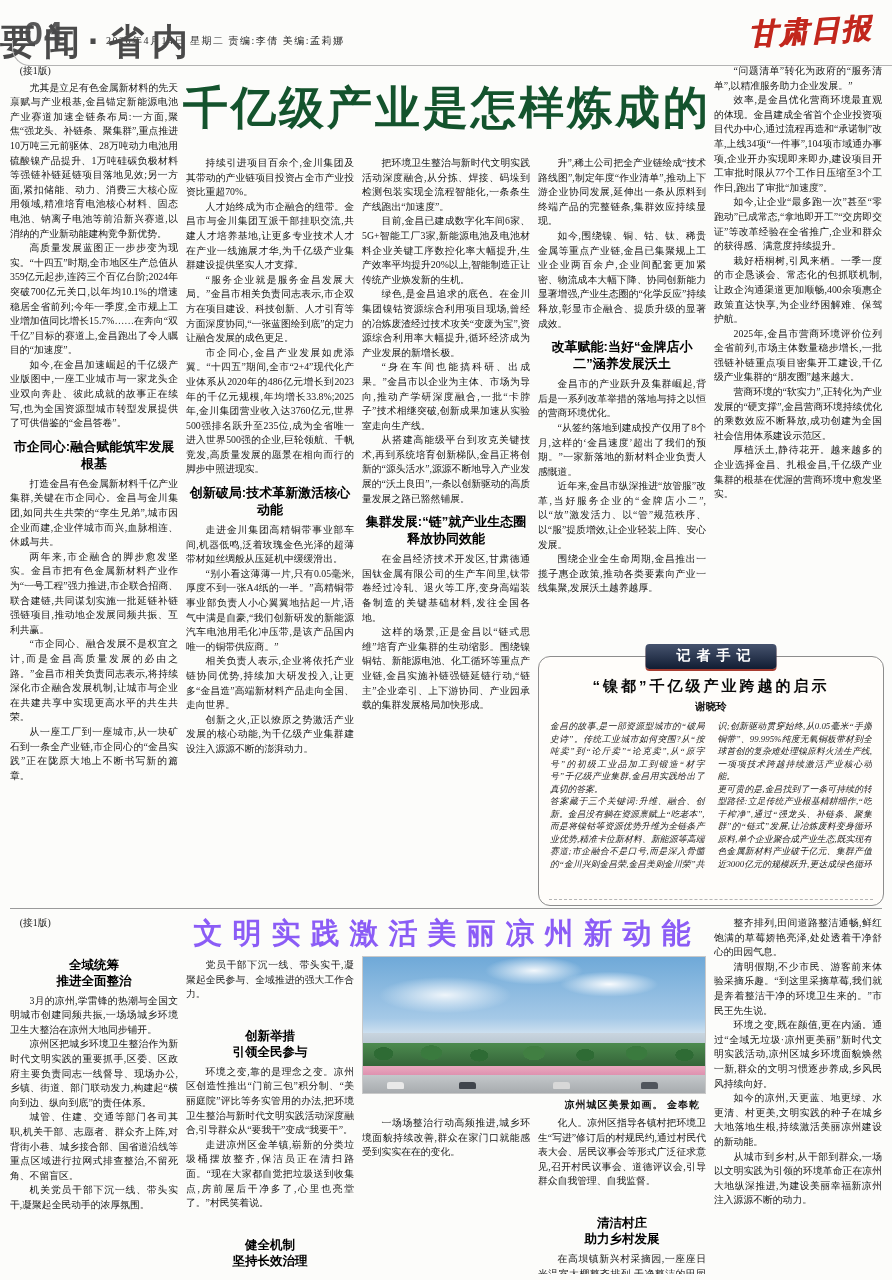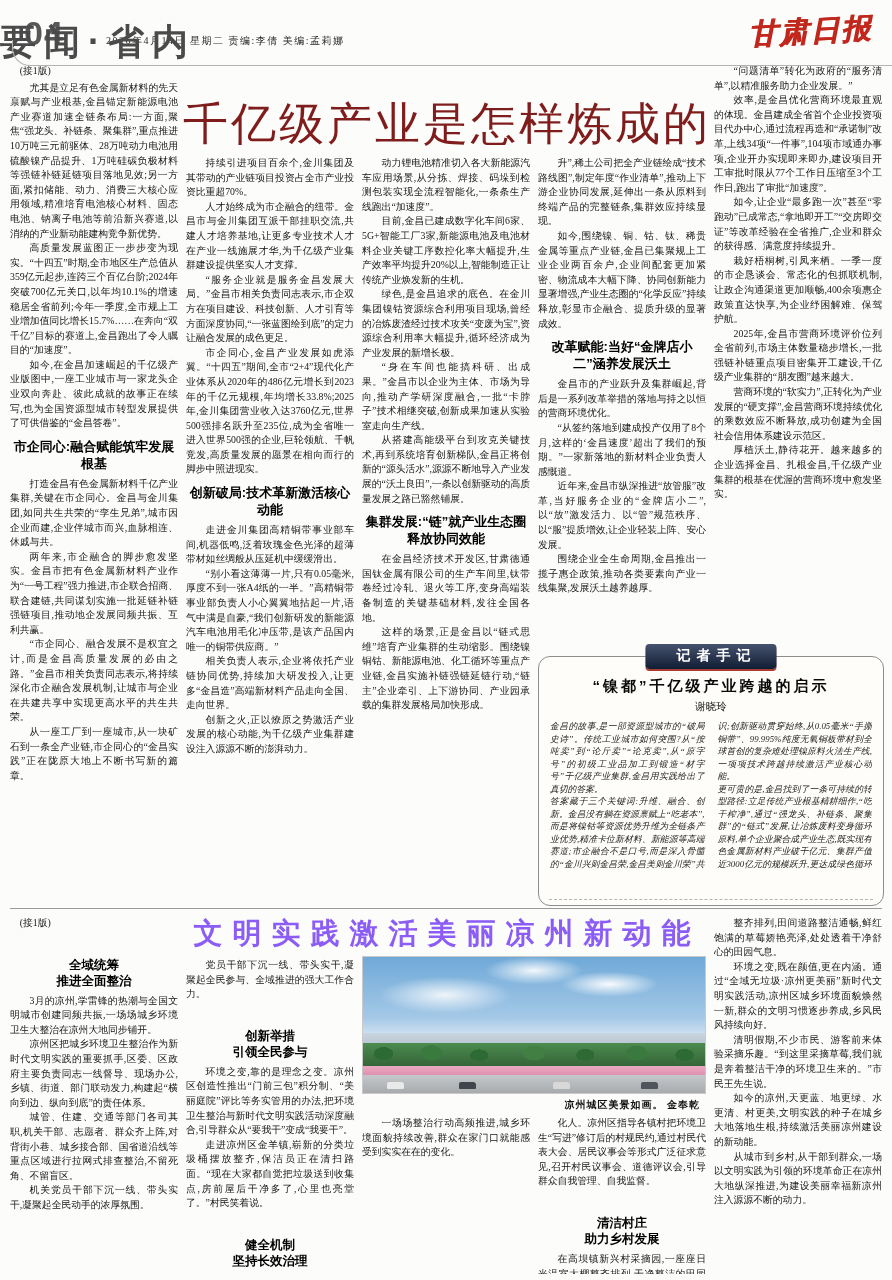--- a/index.html
+++ b/index.html
@@ -14,30 +14,30 @@
 .masthead{position:absolute;right:20px;top:2px;font-family:"DejaVu Serif",serif;font-style:italic;font-weight:900;font-size:29px;color:#c2271d;transform:rotate(-3deg);letter-spacing:2px;text-shadow:1px 0 0 #c2271d}
 .hdr-rule{position:absolute;top:30px;left:12px;right:0;height:26px;border-left:1px solid #b3b3b3;border-bottom:1px solid #b3b3b3;border-bottom-left-radius:18px}
 
 .col,.colb{position:absolute;width:168px;overflow:hidden;font-size:9.8px;line-height:14.6px;text-align:justify;color:#161616}
 .col p,.colb p{text-indent:2em;margin:0}
 .cont{text-indent:1em;margin-bottom:2px}
 .subhead{font-family:"Liberation Sans",sans-serif;font-weight:bold;font-size:13px;line-height:17px;text-align:center;text-indent:0;margin:7px 0 5px;color:#000}
 .subhead2{font-family:"Liberation Sans",sans-serif;font-weight:bold;font-size:12.5px;line-height:16px;text-align:center;text-indent:0;margin:26px 0 5px;color:#000}
 
 .sec-top{position:absolute;top:64px;left:0;width:100%;height:844px}
-.headline{position:absolute;left:186px;width:522px;top:16px;height:88px;display:flex;align-items:center;justify-content:center;
-  font-family:"Liberation Sans",sans-serif;font-weight:400;font-size:45px;letter-spacing:3px;color:#7f1d1d;white-space:nowrap}
+.headline{position:absolute;left:186px;width:522px;top:0;height:88px;display:flex;align-items:center;justify-content:center;
+  font-family:"Liberation Sans",sans-serif;font-weight:700;font-size:45px;letter-spacing:3px;color:#14532d;white-space:nowrap}
 
 .notes{position:absolute;left:538px;top:592px;width:346px;height:250px;border:1.5px solid #8d8d8d;border-radius:12px;background:#fffdfa}
 .notes::after{content:"";position:absolute;left:10px;right:10px;bottom:5px;border-top:1px dashed #b5b5b5}
 .notes-badge{position:absolute;top:-13px;left:50%;transform:translateX(-50%);background:linear-gradient(180deg,#46536e,#111d33);
   color:#fff;font-family:"Liberation Sans",sans-serif;font-weight:bold;font-size:14px;letter-spacing:6px;padding:3px 20px 4px 31px;
   border-radius:4px;box-shadow:0 2px 0 #a83c30}
 .notes-title{margin-top:20px;text-align:center;font-family:"Liberation Sans",sans-serif;font-weight:900;font-size:15px;letter-spacing:3px;color:#0a0a0a}
-.notes-author{text-align:center;font-family:"Liberation Sans",sans-serif;font-weight:normal;font-size:10.5px;margin-top:4px;color:#111}
+.notes-author{text-align:center;font-family:"Liberation Sans",sans-serif;font-weight:bold;font-size:10.5px;margin-top:4px;color:#111}
 .notes-body{margin:6px 11px 0;height:158px;overflow:hidden;column-count:2;column-gap:13px;
   font-style:italic;font-size:8.8px;line-height:12.5px;text-align:justify;white-space:pre-line;color:#222}
 
 .divider{position:absolute;top:908px;left:10px;right:10px;border-top:1px solid #9a9a9a}
 
 .sec-bot{position:absolute;top:916px;left:0;width:100%;height:358px}
 .headline2{position:absolute;left:186px;width:522px;top:0;height:36px;display:flex;align-items:center;justify-content:center;
   font-family:"Liberation Sans",sans-serif;font-weight:900;font-size:29px;letter-spacing:10px;white-space:nowrap;color:#8b5cf6}
 
 .photo{position:absolute;left:362px;top:40px;width:344px;height:138px;overflow:hidden;border:1px solid #c9c9c9}
@@ -96,21 +96,21 @@
       <p>“服务企业就是服务金昌发展大局。”金昌市相关负责同志表示,市企双方在项目建设、科技创新、人才引育等方面深度协同,“一张蓝图绘到底”的定力让融合发展的成色更足。</p>
       <p>市企同心,金昌产业发展如虎添翼。“十四五”期间,全市“2+4”现代化产业体系从2020年的486亿元增长到2023年的千亿元规模,年均增长33.8%;2025年,金川集团营业收入达3760亿元,世界500强排名跃升至235位,成为全省唯一进入世界500强的企业,巨轮领航、千帆竞发,高质量发展的愿景在相向而行的脚步中照进现实。</p>
       <h3 class="subhead">创新破局:技术革新激活核心动能</h3>
       <p>走进金川集团高精铜带事业部车间,机器低鸣,泛着玫瑰金色光泽的超薄带材如丝绸般从压延机中缓缓滑出。</p>
       <p>“别小看这薄薄一片,只有0.05毫米,厚度不到一张A4纸的一半。”高精铜带事业部负责人小心翼翼地拈起一片,语气中满是自豪,“我们创新研发的新能源汽车电池用毛化冲压带,是该产品国内唯一的铜带供应商。”</p>
       <p>相关负责人表示,企业将依托产业链协同优势,持续加大研发投入,让更多“金昌造”高端新材料产品走向全国、走向世界。</p>
       <p>创新之火,正以燎原之势激活产业发展的核心动能,为千亿级产业集群建设注入源源不断的澎湃动力。</p>
     </div>
 
     <div class="col" style="left:362px;top:92px;height:752px">
-      <p>动力锂电池精准切入各大新能源汽车应用场景,从分拣、焊接、码垛到检测包装实现全流程智能化,一条条生产线跑出“加速度”。</p>
+      <p>把环境卫生整治与新时代文明实践活动深度融合,从分拣、焊接、码垛到检测包装实现全流程智能化,一条条生产线跑出“加速度”。</p>
       <p>目前,金昌已建成数字化车间6家、5G+智能工厂3家,新能源电池及电池材料企业关键工序数控化率大幅提升,生产效率平均提升20%以上,智能制造正让传统产业焕发新的生机。</p>
       <p>绿色,是金昌追求的底色。在金川集团镍钴资源综合利用项目现场,曾经的冶炼废渣经过技术攻关“变废为宝”,资源综合利用率大幅提升,循环经济成为产业发展的新增长极。</p>
       <p>“身在车间也能搞科研、出成果。”金昌市以企业为主体、市场为导向,推动产学研深度融合,一批“卡脖子”技术相继突破,创新成果加速从实验室走向生产线。</p>
       <p>从搭建高能级平台到攻克关键技术,再到系统培育创新梯队,金昌正将创新的“源头活水”,源源不断地导入产业发展的“沃土良田”,一条以创新驱动的高质量发展之路已豁然铺展。</p>
       <h3 class="subhead">集群发展:“链”就产业生态圈释放协同效能</h3>
       <p>在金昌经济技术开发区,甘肃德通国钛金属有限公司的生产车间里,钛带卷经过冷轧、退火等工序,变身高端装备制造的关键基础材料,发往全国各地。</p>
       <p>这样的场景,正是金昌以“链式思维”培育产业集群的生动缩影。围绕镍铜钴、新能源电池、化工循环等重点产业链,金昌实施补链强链延链行动,“链主”企业牵引、上下游协同、产业园承载的集群发展格局加快形成。</p>
     </div>
 
     <div class="col" style="left:538px;top:92px;height:496px">
@@ -199,19 +199,19 @@
       <p>化人。凉州区指导各镇村把环境卫生“写进”修订后的村规民约,通过村民代表大会、居民议事会等形式广泛征求意见,召开村民议事会、道德评议会,引导群众自我管理、自我监督。</p>
       <h3 class="subhead2">
         <span>清洁村庄</span><br>
         <span>助力乡村发展</span>
       </h3>
       <p>在高坝镇新兴村采摘园,一座座日光温室大棚整齐排列,干净整洁的田园风光引人入胜。</p>
     </div>
 
     <div class="colb" style="left:714px;top:0;height:358px">
       <p>整齐排列,田间道路整洁通畅,鲜红饱满的草莓娇艳亮泽,处处透着干净舒心的田园气息。</p>
+      <p>清明假期,不少市民、游客前来体验采摘乐趣。“到这里采摘草莓,我们就是奔着整洁干净的环境卫生来的。”市民王先生说。</p>
       <p>环境之变,既在颜值,更在内涵。通过“全域无垃圾·凉州更美丽”新时代文明实践活动,凉州区城乡环境面貌焕然一新,群众的文明习惯逐步养成,乡风民风持续向好。</p>
-      <p>清明假期,不少市民、游客前来体验采摘乐趣。“到这里采摘草莓,我们就是奔着整洁干净的环境卫生来的。”市民王先生说。</p>
       <p>如今的凉州,天更蓝、地更绿、水更清、村更美,文明实践的种子在城乡大地落地生根,持续激活美丽凉州建设的新动能。</p>
       <p>从城市到乡村,从干部到群众,一场以文明实践为引领的环境革命正在凉州大地纵深推进,为建设美丽幸福新凉州注入源源不断的动力。</p>
     </div>
   </div>
 </div>
 
 </body></html>

